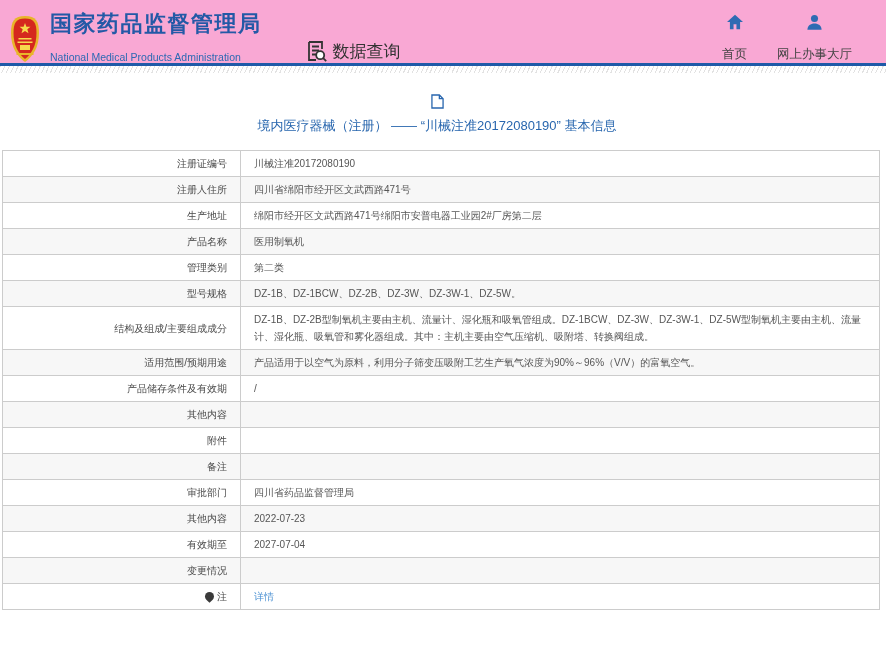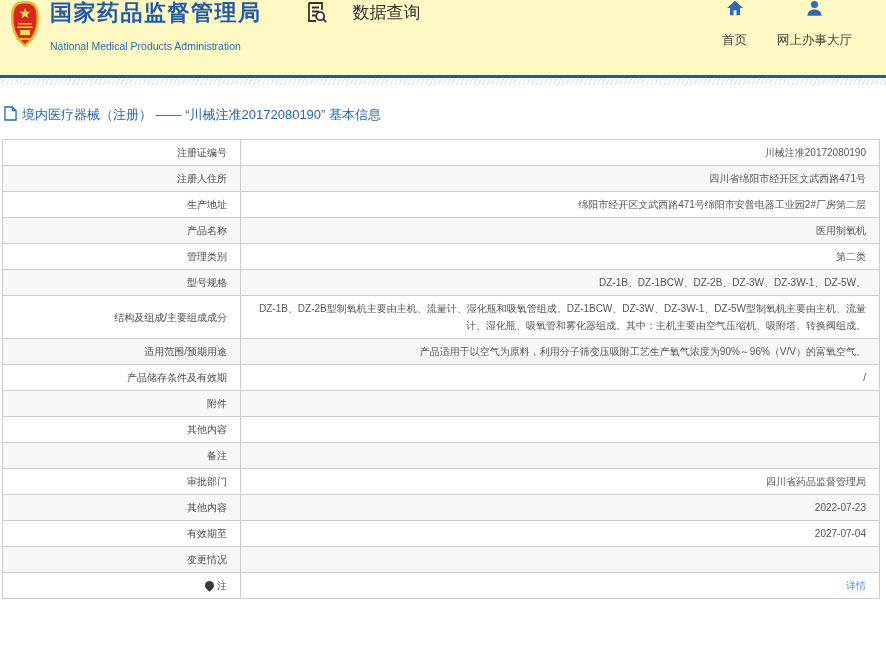--- a/index.html
+++ b/index.html
@@ -1,44 +1,44 @@
 <!DOCTYPE html>
 <html><head>
 <meta charset="utf-8">
 <style>
   * { margin:0; padding:0; box-sizing:border-box; }
   html,body { width:886px; height:650px; background:#fff; overflow:hidden;
     font-family:"Liberation Sans","DejaVu Sans",sans-serif; }
 
   
-  .site-header { height:75px; display:flex; align-items:flex-start; padding:0 20px 0 10px; background:#fef9c3; }
+  .site-header { height:63px; display:flex; align-items:flex-end; padding:0 20px 0 10px; background:#f9a8d4; }
   .emblem { flex:0 0 auto; margin-right:10px; display:inline-flex; }
   .agency-cn { font-size:22px; font-weight:bold; color:#2359a6; letter-spacing:1.5px; line-height:26px; }
   .agency-en { font-size:10.5px; color:#2d69b3; margin-top:14px; }
-  .section-title { display:flex; align-items:center; margin-left:42px; color:#333; font-size:17px;gap:20px; }
+  .section-title { display:flex; align-items:center; margin-left:42px; color:#333; font-size:17px; }
   .section-title .ico { margin-right:5px; display:inline-flex; }
   .header-nav { margin-left:auto; display:flex; gap:30px; padding-right:14px; }
   .nav-item { display:flex; flex-direction:column; align-items:center; gap:13px; cursor:pointer;
     font-size:12.5px; color:#444; text-decoration:none; }
 
   
   .blue-line { height:3px; background:#1f5aa8; }
   .hatch-band { height:7px;
     background:repeating-linear-gradient(115deg,#e2e2e2 0,#e2e2e2 1px,#ffffff 1px,#ffffff 4px); }
 
   
   .breadcrumb { display:flex; align-items:center; gap:5px; padding:21px 16px 15px 4px;
-    color:#2866ae; font-size:13px; }
+    color:#2866ae; font-size:13px;flex-direction:column; }
 
   
   .info-table { width:878px; margin-left:2px; border-collapse:collapse; table-layout:fixed; }
   .info-table td { border:1px solid #ccc; font-size:10px; line-height:17px; padding:4px 13px; vertical-align:middle; }
   .info-table tr:nth-child(even) { background:#f7f7f7; }
   .label-cell { width:238px; text-align:right; color:#4a4a4a; }
-  .value-cell { text-align:right; color:#555; }
+  .value-cell { text-align:left; color:#555; }
   .link { color:#4a90d2; text-decoration:none; cursor:pointer; }
 
   .note-icon { display:inline-block; width:9px; height:9px; border-radius:50% 50% 50% 0;
     background:#3a3a3a; transform:rotate(-45deg); margin-right:3px; vertical-align:-1px; }
 </style>
 </head>
 <body>
 
 <header class="site-header">
   <span class="emblem">
@@ -134,25 +134,25 @@
       </tr>
       <tr>
         <td class="label-cell"><span>适用范围/预期用途</span></td>
         <td class="value-cell">产品适用于以空气为原料，利用分子筛变压吸附工艺生产氧气浓度为90%～96%（V/V）的富氧空气。</td>
       </tr>
       <tr>
         <td class="label-cell"><span>产品储存条件及有效期</span></td>
         <td class="value-cell">/</td>
       </tr>
       <tr>
-        <td class="label-cell"><span>附件</span></td>
+        <td class="label-cell"><span>其他内容</span></td>
         <td class="value-cell"></td>
       </tr>
       <tr>
-        <td class="label-cell"><span>其他内容</span></td>
+        <td class="label-cell"><span>附件</span></td>
         <td class="value-cell"></td>
       </tr>
       <tr>
         <td class="label-cell"><span>备注</span></td>
         <td class="value-cell"></td>
       </tr>
       <tr>
         <td class="label-cell"><span>审批部门</span></td>
         <td class="value-cell">四川省药品监督管理局</td>
       </tr>

